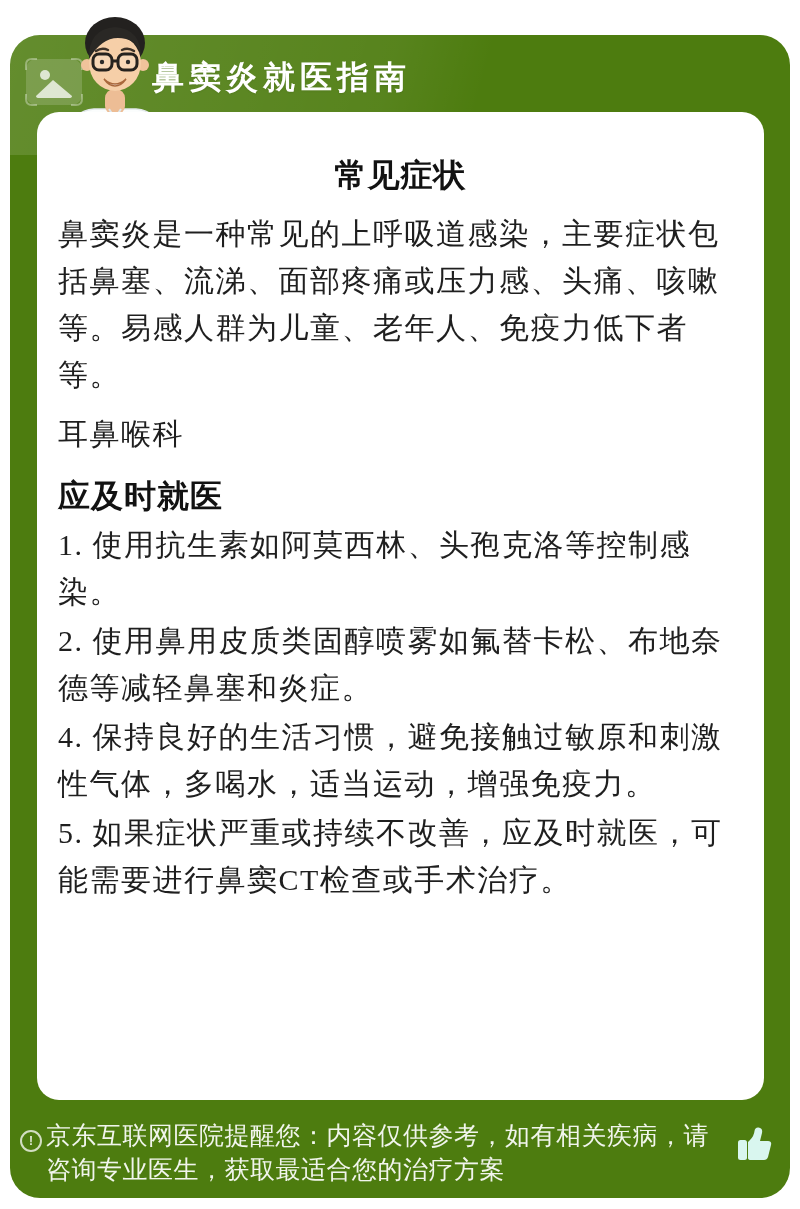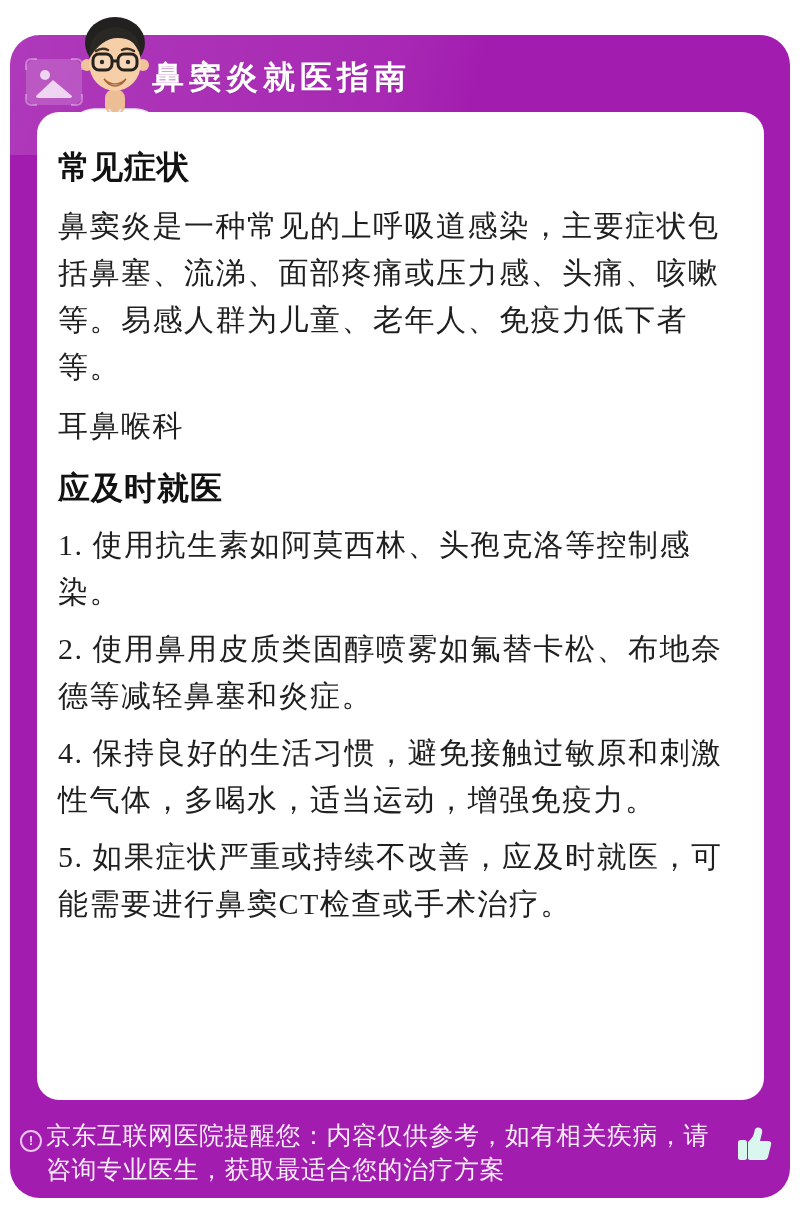--- a/index.html
+++ b/index.html
@@ -5,21 +5,21 @@
   html,body{margin:0;padding:0;}
   body{
     width:800px;height:1209px;
     background:#ffffff;
     font-family:"Liberation Sans", sans-serif;
     position:relative;
     overflow:hidden;
   }
   .banner{
     position:absolute;left:10px;top:35px;width:780px;height:1163px;
-    background:#a21caf;border-radius:30px;
+    background:#4d7c0f;border-radius:30px;
   }
   .banner-glow{
     position:absolute;left:0;top:0;right:0;height:120px;
     border-radius:30px 30px 0 0;
     background:linear-gradient(105deg, rgba(255,255,255,0.13) 0%, rgba(255,255,255,0.06) 48%, rgba(255,255,255,0) 60%);
     z-index:0;
   }
   
   .photo-frame{
     position:absolute;left:13px;top:21px;width:62px;height:52px;z-index:1;
@@ -38,28 +38,28 @@
     position:absolute;left:27px;top:77px;width:727px;height:988px;
     background:#ffffff;border-radius:22px;z-index:3;
     box-sizing:border-box;padding:24px 21px 0 21px;
     overflow:hidden;
   }
   .card h2{
     margin:16px 0 0 0;
     font-size:32px;line-height:46px;font-weight:700;color:#121212;
     letter-spacing:1px;word-break:break-all;
   }
-  .card h2.first{margin-top:8px;}
+  .card h2.first{margin-top:16px;text-align:center;}
   .card p{
     margin:12px 0 0 0;
     font-family:"Liberation Serif","DejaVu Sans",sans-serif;
     font-size:30px;line-height:47px;color:#1f1f1f;
     letter-spacing:1.5px;word-break:break-all;
   }
-  .card p.care-item{margin-top:10px;}
+  .card p.care-item{margin-top:2px;}
   .footer{
     position:absolute;left:6px;right:16px;bottom:12px;z-index:2;
     display:flex;align-items:flex-start;
   }
   .alert-circle{
     flex:0 0 auto;
     width:18px;height:18px;margin:12px 4px 0 4px;
     border:2px solid rgba(255,255,255,0.75);border-radius:50%;
     color:rgba(255,255,255,0.85);
     font-size:12px;font-weight:700;line-height:18px;text-align:center;

